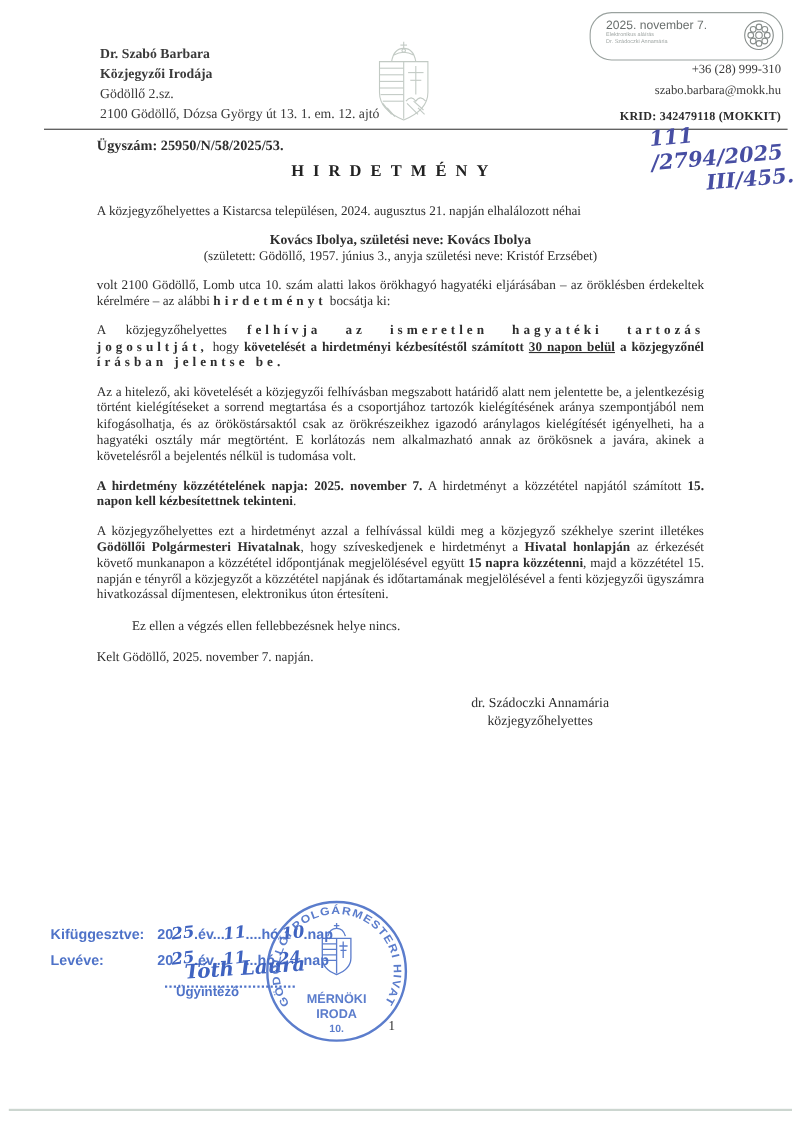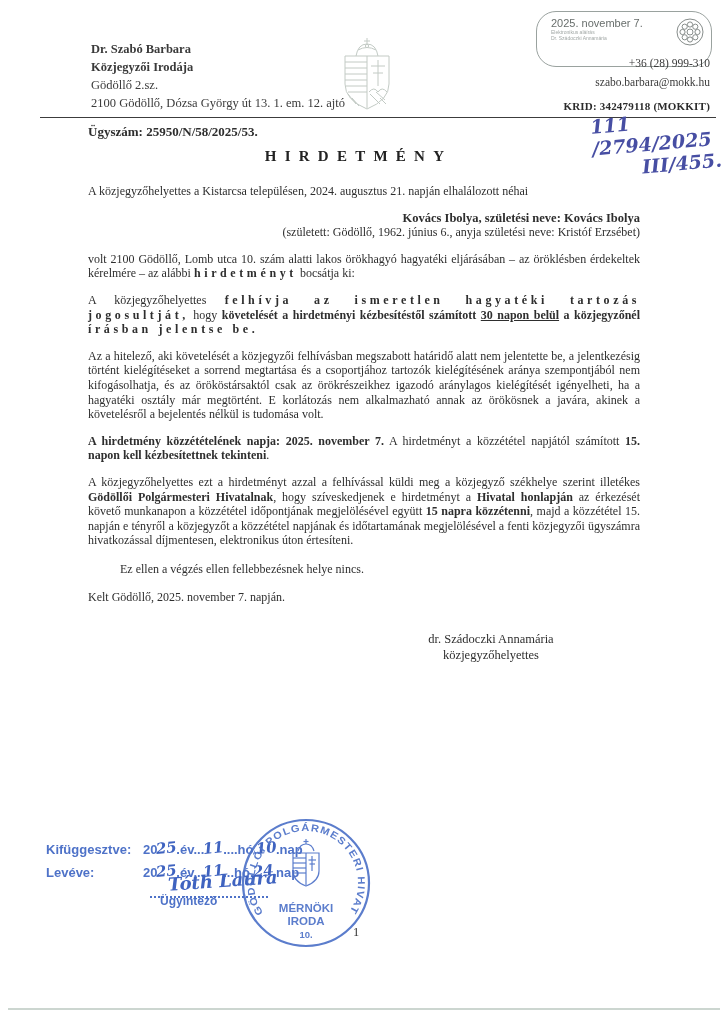--- a/index.html
+++ b/index.html
@@ -2,41 +2,41 @@
 <html lang="hu"><head>
 <meta charset="utf-8">
 <style>
   html,body{margin:0;padding:0;background:#ffffff;}
   .page{position:relative;width:724px;height:1024px;background:#ffffff;overflow:hidden;
         font-family:"Liberation Serif",serif;color:#2e2e2e;}
   
   .office-block{position:absolute;left:60px;top:40px;font-size:12.5px;line-height:18px;color:#3a3a3a;margin-left:31px;}
   .office-block .b2{font-weight:bold;}
   .arms-center{position:absolute;left:336px;top:36px;opacity:.7;}
-  .esign-stamp{position:absolute;left:536px;top:11px;width:176px;height:56px;border:1.2px solid #9aa29f;
+  .esign-stamp{position:absolute;left:536px;top:11px;width:176px;height:44px;border:1.2px solid #9aa29f;
                border-radius:20px;box-sizing:border-box;padding:5px 40px 0 14px;color:#6a706e;}
   .esign-date{font-family:"Liberation Sans",sans-serif;font-size:11px;color:#686e6c;}
   .esign-small{font-family:"Liberation Sans",sans-serif;font-size:5px;color:#a2a8a6;line-height:6px;
                filter:blur(.2px);white-space:nowrap;}
   .esign-emblem{position:absolute;right:5px;top:4px;}
   .contact-block{position:absolute;right:14px;top:54px;text-align:right;font-size:11.5px;line-height:19px;color:#3a3a3a;}
   .krid{position:absolute;right:14px;top:100px;font-size:11px;font-weight:bold;color:#2c2c2c;letter-spacing:.2px;}
   .head-rule{position:absolute;left:40px;top:117px;width:676px;height:0;border-top:1.6px solid #3c3c3c;}
   .case-number{position:absolute;left:88px;top:124px;font-size:13px;font-weight:bold;}
   .hand-registry{position:absolute;left:592px;top:110px;width:132px;transform:rotate(-5deg);
                  font-style:italic;font-weight:bold;color:#474ea3;font-size:19px;line-height:22px;
                  font-family:"DejaVu Serif",serif;}
   .hand-registry .l2{text-align:right;display:block;padding-right:4px;}
   .doc-title{position:absolute;left:0;top:148px;width:717px;text-align:center;font-size:15px;
              font-weight:bold;letter-spacing:.55em;color:#222;}
   
   .body-col{position:absolute;left:88px;top:184px;width:552px;font-size:12px;line-height:14.6px;}
   .para{margin:0 0 12px 0;text-align:justify;}
   .para.nj{text-align:left;}
-  .ctr{text-align:right;margin:0;}
+  .ctr{text-align:center;margin:0;}
   .b{font-weight:bold;}
   .u{text-decoration:underline;}
   .sp{letter-spacing:.30em;}
   .name-line{font-size:12.5px;}
   .sig-block{margin:26px 0 0 288px;width:230px;text-align:center;line-height:16px;font-size:12.5px;}
   .stamp-lines{position:absolute;left:46px;top:838px;font-family:"Liberation Sans",sans-serif;
                font-size:13px;font-weight:bold;color:#4e72c8;line-height:22px;white-space:nowrap;}
   .stamp-label{display:inline-block;width:97px;}
   .hw{display:inline-block;font-family:"DejaVu Serif",serif;font-style:italic;font-weight:bold;
       color:#3f63c0;font-size:15px;transform:rotate(-6deg) translateY(-1px);margin:0 -1px;}
@@ -118,21 +118,21 @@
     <span>111 /2794/2025</span>
     <span class="l2">III/455.</span>
   </div>
 
   <div class="doc-title">HIRDETMÉNY</div>
 
   <div class="body-col">
     <p class="para nj">A közjegyzőhelyettes a Kistarcsa településen, 2024. augusztus 21. napján elhalálozott néhai</p>
 
     <p class="ctr b name-line">Kovács Ibolya, születési neve: Kovács Ibolya</p>
-    <p class="ctr" style="margin-bottom:12px;">(született: Gödöllő, 1962. június 6., anyja születési neve: Kristóf Erzsébet)</p>
+    <p class="ctr" style="margin-bottom:12px;">(született: Gödöllő, 1957. június 3., anyja születési neve: Kristóf Erzsébet)</p>
 
     <p class="para"><span>volt 2100 Gödöllő, Lomb utca 10. szám alatti lakos örökhagyó hagyatéki eljárásában – az öröklésben érdekeltek kérelmére – az alábbi </span><span class="b sp">hirdetményt</span><span>  bocsátja ki:</span></p>
 
     <p class="para"><span>A közjegyzőhelyettes </span><span class="b sp">felhívja az ismeretlen hagyatéki tartozás jogosultját,</span><span> hogy </span><span class="b">követelését a hirdetményi kézbesítéstől számított </span><span class="b u">30 napon belül</span><span class="b"> a közjegyzőnél </span><span class="b sp">írásban jelentse be.</span></p>
 
     <p class="para">Az a hitelező, aki követelését a közjegyzői felhívásban megszabott határidő alatt nem jelentette be, a jelentkezésig történt kielégítéseket a sorrend megtartása és a csoportjához tartozók kielégítésének aránya szempontjából nem kifogásolhatja, és az örököstársaktól csak az örökrészeikhez igazodó aránylagos kielégítését igényelheti, ha a hagyatéki osztály már megtörtént. E korlátozás nem alkalmazható annak az örökösnek a javára, akinek a követelésről a bejelentés nélkül is tudomása volt.</p>
 
     <p class="para"><span class="b">A hirdetmény közzétételének napja: 2025. november 7.</span><span> A hirdetményt a közzététel napjától számított </span><span class="b">15. napon kell kézbesítettnek tekinteni</span><span>.</span></p>
 
 

